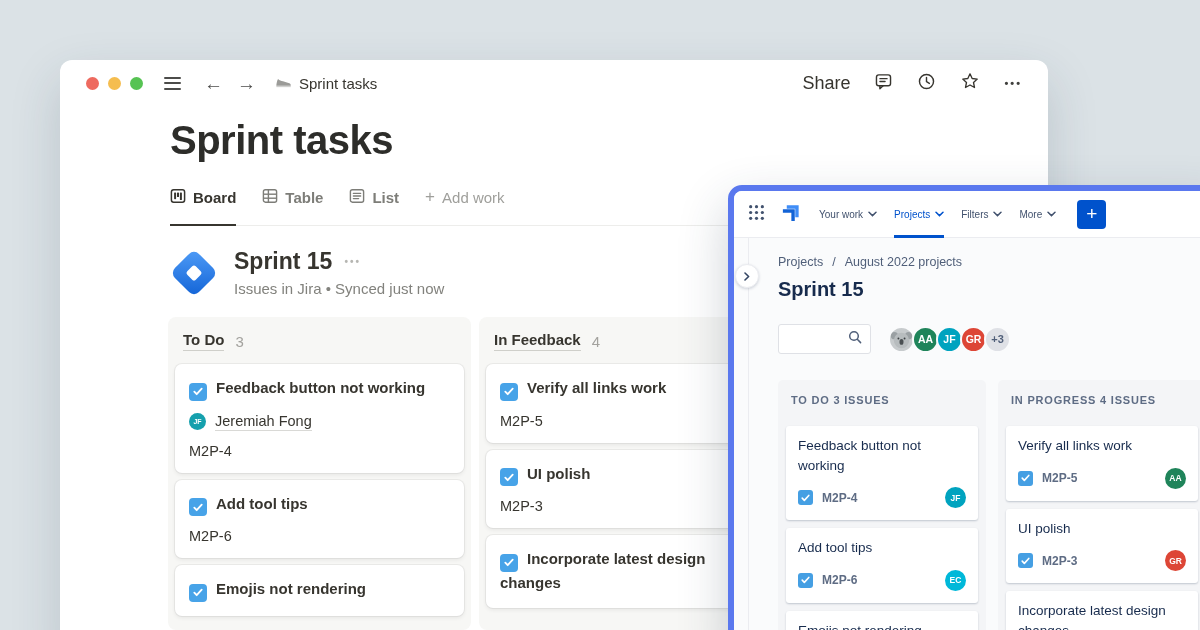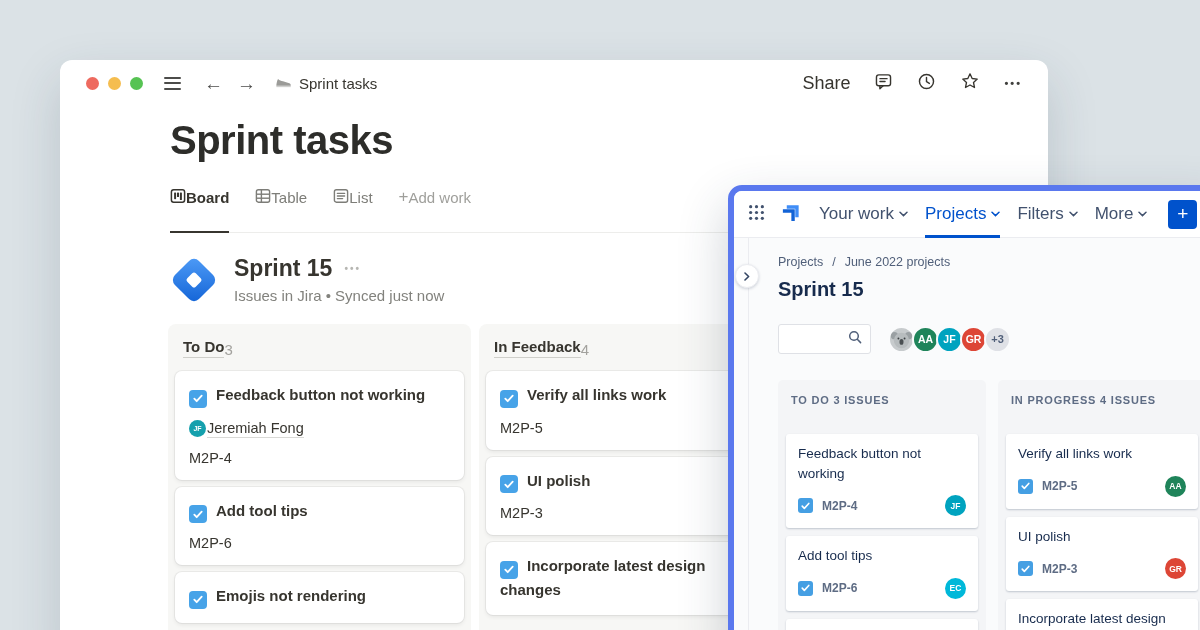--- a/index.html
+++ b/index.html
@@ -29,57 +29,57 @@
   .hamburger span{display:block;width:17px;height:2px;background:#4c4c4a;border-radius:1px}
   .nav-arrow{font-size:19px;color:#4c4c4a;margin-right:14px;line-height:1}
   .doc-chip{display:flex;align-items:center;gap:7px;font-size:15px;color:var(--n-text);margin-left:4px}
   .n-titlebar-right{margin-left:auto;display:flex;align-items:center;gap:24px;color:var(--n-text)}
   .share-label{font-size:18px}
   .dots{color:#3f3f3c;font-size:11px;letter-spacing:2px;font-weight:700}
 
   .n-h1{margin:12px 0 0 110px;font-size:40px;font-weight:800;color:#2d2d2a;letter-spacing:-.5px}
 
   .n-tabs{display:flex;align-items:flex-end;gap:26px;margin:24px 0 0 110px;width:648px;border-bottom:1px solid #ededeb}
-  .n-tab{display:flex;align-items:center;font-size:15px;padding-bottom:24px;border-bottom:2px solid transparent;margin-bottom:-1px}
+  .n-tab{display:flex;align-items:center;gap:7px;font-size:15px;padding-bottom:17px;border-bottom:2px solid transparent;margin-bottom:-1px}
   .n-tab.active{color:var(--n-text);font-weight:700;border-color:#37352f}
-  .n-tab.inactive{color:#7d7d78;font-weight:400}
+  .n-tab.inactive{color:#7d7d78;font-weight:700}
   .n-tab.addview{color:#9f9f9b;font-weight:400}
   .n-tab .plus{font-size:17px;font-weight:400}
 
   .sprint-head{display:flex;align-items:center;gap:18px;margin:22px 0 0 112px}
   .jira-diamond{position:relative;width:44px;height:44px;flex:none}
   .jira-diamond .outer{position:absolute;left:5px;top:5px;width:34px;height:34px;border-radius:7px;
     background:linear-gradient(135deg,#4f9cf7,#1263d6);transform:rotate(45deg)}
   .jira-diamond .inner{position:absolute;left:16px;top:16px;width:12px;height:12px;border-radius:2.5px;background:#fff;transform:rotate(45deg)}
   .sprint-title-row{display:flex;align-items:center;gap:12px}
   .sprint-title{font-size:23px;font-weight:700;color:var(--n-text)}
   .sprint-dots{color:#b6b6b2;font-size:10px;letter-spacing:2px;font-weight:700}
   .sprint-sub{font-size:15px;color:var(--n-gray);margin-top:5px}
 
   .n-board{display:flex;gap:8px;margin:20px 0 0 108px}
   .n-col{width:303px;background:#f7f7f5;border-radius:8px;padding:7px;flex:none}
-  .n-col-head{display:flex;align-items:flex-end;padding:7px 8px 13px;font-size:15px}
+  .n-col-head{display:flex;align-items:center;gap:11px;padding:7px 8px 13px;font-size:15px}
   .n-col-name{color:var(--n-text);font-weight:600;border-bottom:1px solid #cfcfca;padding-bottom:2px}
   .n-count{color:var(--n-light)}
   .n-card{background:#fff;border-radius:7px;padding:13px 14px 14px;margin-bottom:7px;
     box-shadow:0 0 0 1px rgba(15,15,15,.05),0 2px 4px rgba(15,15,15,.07)}
   .n-card-title{font-size:15px;font-weight:600;color:var(--n-text);line-height:1.5}
   .n-check{display:inline-flex;align-items:center;justify-content:center;width:18px;height:18px;border-radius:4px;
     background:var(--check-blue);vertical-align:-3px;margin-right:9px}
-  .n-assignee{display:flex;align-items:center;gap:1px;margin-top:12px}
+  .n-assignee{display:flex;align-items:center;gap:9px;margin-top:12px}
   .n-avatar{width:17px;height:17px;border-radius:50%;color:#fff;font-size:7px;font-weight:700;
     display:flex;align-items:center;justify-content:center;flex:none}
   .n-assignee-name{font-size:14.5px;color:var(--n-text);border-bottom:1px solid #d9d9d6;padding-bottom:1px}
   .n-key{margin-top:12px;font-size:14.5px;color:var(--n-text)}
 
   
   .jira-window{position:absolute;left:728px;top:185px;width:500px;height:470px;background:#fff;
     border:6px solid var(--frame);border-radius:14px;box-shadow:0 20px 50px rgba(40,60,80,.24);overflow:hidden}
   .j-nav{display:flex;align-items:center;height:47px;padding:0 14px;gap:17px;background:#fff;border-bottom:1px solid #ebecf0}
-  .j-nav-item{display:flex;align-items:center;gap:5px;font-size:17px;color:var(--j-mid);font-weight:500;
+  .j-nav-item{display:flex;align-items:center;gap:5px;font-size:10px;color:var(--j-mid);font-weight:500;
     height:47px;border-bottom:3px solid transparent;padding-top:3px}
   .j-nav-item.active{color:var(--j-blue);border-color:var(--j-blue)}
   .j-nav-item.active svg{stroke:var(--j-blue)}
   .j-plus-btn{width:29px;height:29px;border-radius:4px;background:var(--j-blue);color:#fff;font-size:19px;
     display:flex;align-items:center;justify-content:center;margin-left:4px}
   .j-content{position:relative;height:423px;background:#fafbfc}
   .j-sidebar-line{position:absolute;left:14px;top:0;bottom:0;width:1px;background:#ebecf0}
   .j-expand-btn{position:absolute;left:1px;top:26px;width:24px;height:24px;border-radius:50%;background:#fff;
     border:1px solid #ebecf0;box-shadow:0 1px 3px rgba(9,30,66,.18);display:flex;align-items:center;justify-content:center}
   .j-main{padding:17px 0 0 44px}
@@ -88,21 +88,21 @@
   .j-toolbar{display:flex;align-items:center;margin-top:23px}
   .j-search{width:93px;height:30px;border:1px solid #dfe1e6;border-radius:3px;background:#fff;
     display:flex;align-items:center;justify-content:flex-end;padding:0 8px}
   .j-avatars{display:flex;align-items:center;margin-left:17px}
   .j-avatar{width:27px;height:27px;border-radius:50%;border:2px solid #fafbfc;margin-left:-3px;
     display:flex;align-items:center;justify-content:center;color:#fff;font-size:10.5px;font-weight:700;flex:none}
   .j-avatar.first{margin-left:0;background:#c7cbcd;overflow:hidden}
   .j-avatar.overflow{background:#dfe1e6;color:#505f79;font-weight:600;font-size:11px}
   .j-board{display:flex;gap:12px;margin-top:26px}
   .j-col{width:208px;background:#f4f5f7;border-radius:5px;padding:0 8px 8px;flex:none}
-  .j-col-head{padding:14px 5px 28px;font-size:11px;font-weight:600;color:var(--j-gray);letter-spacing:.8px}
+  .j-col-head{padding:14px 5px 20px;font-size:11px;font-weight:600;color:var(--j-gray);letter-spacing:.8px}
   .j-card{background:#fff;border-radius:3px;box-shadow:0 1px 2px rgba(9,30,66,.22);padding:10px 12px 12px;margin-bottom:8px}
   .j-card-title{font-size:13.5px;color:var(--j-navy);line-height:1.45}
   .j-card-bottom{display:flex;align-items:center;margin-top:12px}
   .j-check{display:flex;align-items:center;justify-content:center;width:15px;height:15px;border-radius:3px;background:#459fe3}
   .j-key{margin-left:9px;font-size:12px;color:var(--j-gray);font-weight:600}
   .j-card-avatar{margin-left:auto;width:21px;height:21px;border-radius:50%;color:#fff;font-size:8.5px;font-weight:700;
     display:flex;align-items:center;justify-content:center}
 </style>
 </head>
 <body>
@@ -340,21 +340,21 @@
       <div class="j-expand-btn">
         <svg width="6" height="9" viewBox="0 0 6 9" fill="none" stroke="#344563" stroke-width="1.6" stroke-linecap="round" stroke-linejoin="round">
             <polyline points="1,1 4.6,4.5 1,8"></polyline>
           </svg>
       </div>
 
       <div class="j-main">
         <div class="j-breadcrumb">
           <span>Projects</span>
           <span>/</span>
-          <span>June 2022 projects</span>
+          <span>August 2022 projects</span>
         </div>
         <div class="j-title">Sprint 15</div>
 
         <div class="j-toolbar">
           <div class="j-search">
             <span>
               <svg width="14" height="14" viewBox="0 0 14 14" fill="none" stroke="#505f79" stroke-width="1.5" stroke-linecap="round">
                   <circle cx="6" cy="6" r="4.3"></circle>
                   <line x1="9.3" y1="9.3" x2="12.6" y2="12.6"></line>
                 </svg>

